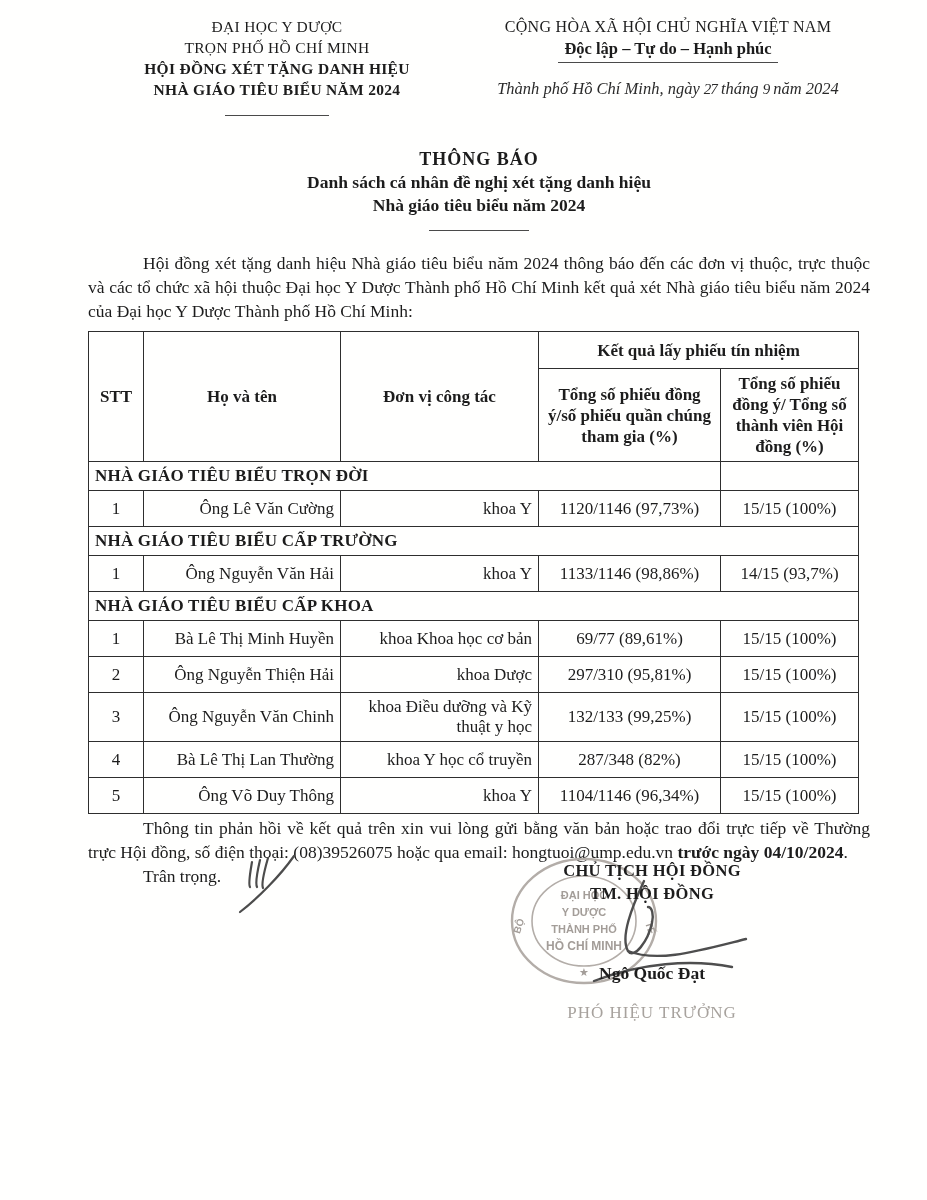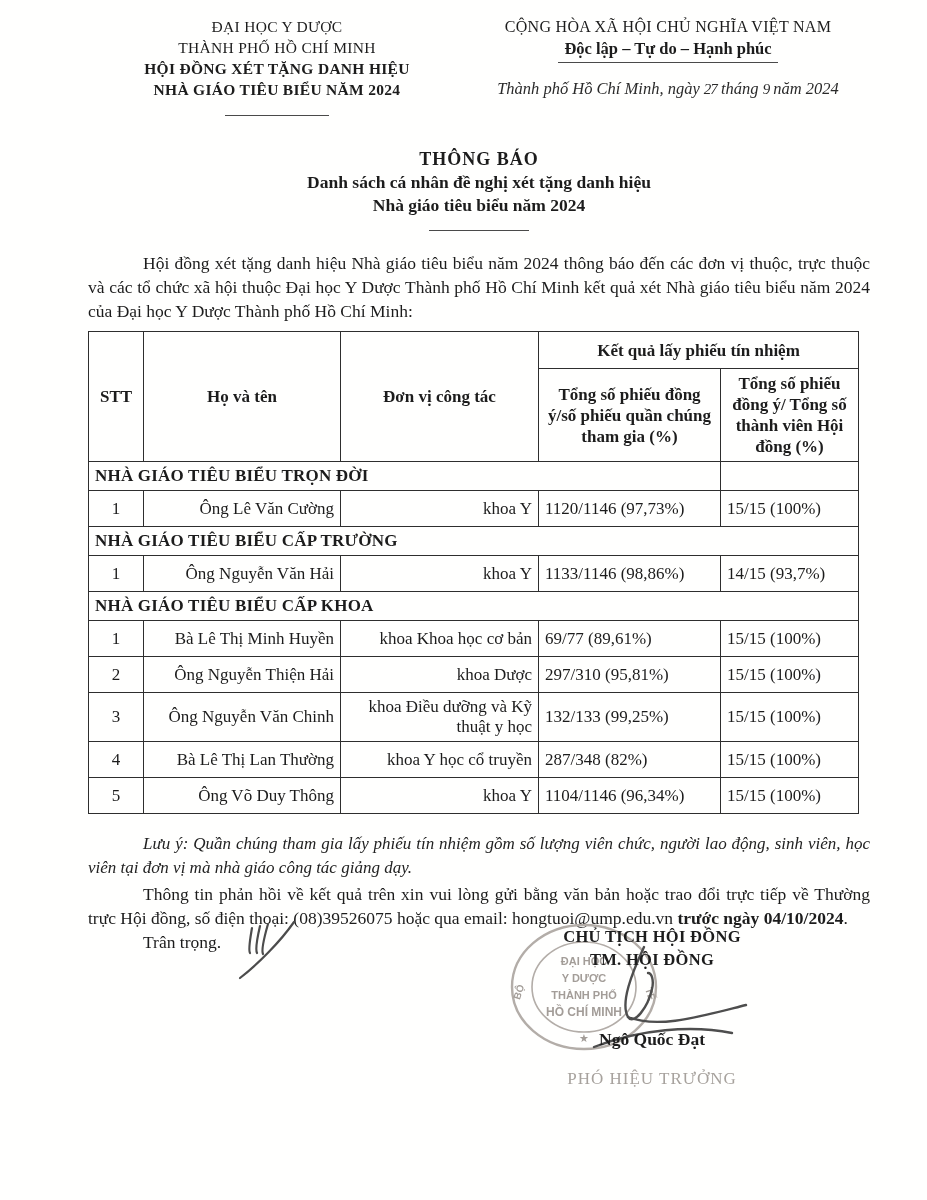--- a/index.html
+++ b/index.html
@@ -25,21 +25,21 @@
   .t2 { font-weight:bold; font-size:17.5px; line-height:23px; }
   
   .para { font-size:17.5px; line-height:24px; text-align:justify; text-indent:55px; margin-top:16px; }
   
   table.results { border-collapse:collapse; margin-top:8px; width:770px; table-layout:fixed; }
   table.results th, table.results td { border:1.6px solid #2e2e2e; font-size:17px; padding:4px 6px; }
   table.results th { font-weight:bold; line-height:21px; text-align:center; vertical-align:middle; }
   td.section { font-weight:bold; font-size:17px; text-align:left; padding:7px 4px 7px 8px; letter-spacing:.2px; }
   td.stt { text-align:center; height:36px; }
   td.name, td.unit { text-align:right; padding-left:12px; }
-  td.votes { text-align:left; }
+  td.votes { text-align:center; }
   
   .note { font-style:italic; font-size:17px; line-height:24px; text-align:justify; text-indent:55px; margin-top:18px; color:#222; }
   .feedback { font-size:17.5px; line-height:24px; text-align:justify; text-indent:55px; margin-top:2px; }
   .closing { font-size:17.5px; margin-top:2px; text-indent:55px; position:relative; }
   .closing svg { position:absolute; left:150px; top:-12px; overflow:visible; }
   
   .sig-block { position:relative; width:364px; height:190px; margin:-28px 36px 0 auto; text-align:center; }
   .sig-h { font-weight:bold; font-size:16.5px; line-height:23px; letter-spacing:.3px; position:relative; z-index:2; }
   .sig-name { position:absolute; left:0; right:0; top:104px; font-weight:bold; font-size:17.5px; z-index:2; }
   .sig-title { position:absolute; left:0; right:0; top:144px; font-size:17px; color:#a7a29d; letter-spacing:1px; z-index:1; }
@@ -48,21 +48,21 @@
   .seal-txt { font-family:"Liberation Sans","DejaVu Sans",sans-serif; font-weight:bold; fill:#a39d98; }
 </style>
 </head>
 <body>
 
 <div class="page">
 
   <div class="hdr">
     <div class="hdr-left">
       <div>ĐẠI HỌC Y DƯỢC</div>
-      <div>THÀNH PHỐ HỒ CHÍ MINH</div>
+      <div>TRỌN PHỐ HỒ CHÍ MINH</div>
       <div class="b">HỘI ĐỒNG XÉT TẶNG DANH HIỆU</div>
       <div class="b">NHÀ GIÁO TIÊU BIỂU NĂM 2024</div>
       <span class="rule" style="width:104px;"></span>
     </div>
     <div class="hdr-right">
       <div class="nat">CỘNG HÒA XÃ HỘI CHỦ NGHĨA VIỆT NAM</div>
       <span class="motto">Độc lập – Tự do – Hạnh phúc</span>
       <div class="dateline">
         <span>Thành phố Hồ Chí Minh, ngày</span>
         <span class="hand">27</span>
@@ -158,21 +158,20 @@
         <tr>
           <td class="stt">5</td>
           <td class="name">Ông Võ Duy Thông</td>
           <td class="unit">khoa Y</td>
           <td class="votes">1104/1146 (96,34%)</td>
           <td class="votes">15/15 (100%)</td>
         </tr>
       </tbody>
   </table>
 
-  <p class="note"><span>Lưu ý:</span><span> Quần chúng tham gia lấy phiếu tín nhiệm gồm số lượng viên chức, người lao động, sinh viên, học viên tại đơn vị mà nhà giáo công tác giảng dạy.</span></p>
 
   <p class="feedback"><span>Thông tin phản hồi về kết quả trên xin vui lòng gửi bằng văn bản hoặc trao đổi trực tiếp về Thường trực Hội đồng, số điện thoại: (08)39526075 hoặc qua email: hongtuoi@ump.edu.vn </span><b>trước ngày 04/10/2024</b><span>.</span></p>
 
   <div class="closing">
     <span>Trân trọng.</span>
     <svg width="80" height="62" viewBox="0 0 80 62">
       <g fill="none" stroke="#4c4c4c" stroke-width="2.2" stroke-linecap="round">
         <path d="M14,8 C12,20 10,30 12,33"></path>
         <path d="M22,6 C19,19 17,29 19,33"></path>
         <path d="M30,4 C26,18 23,30 25,34"></path>

